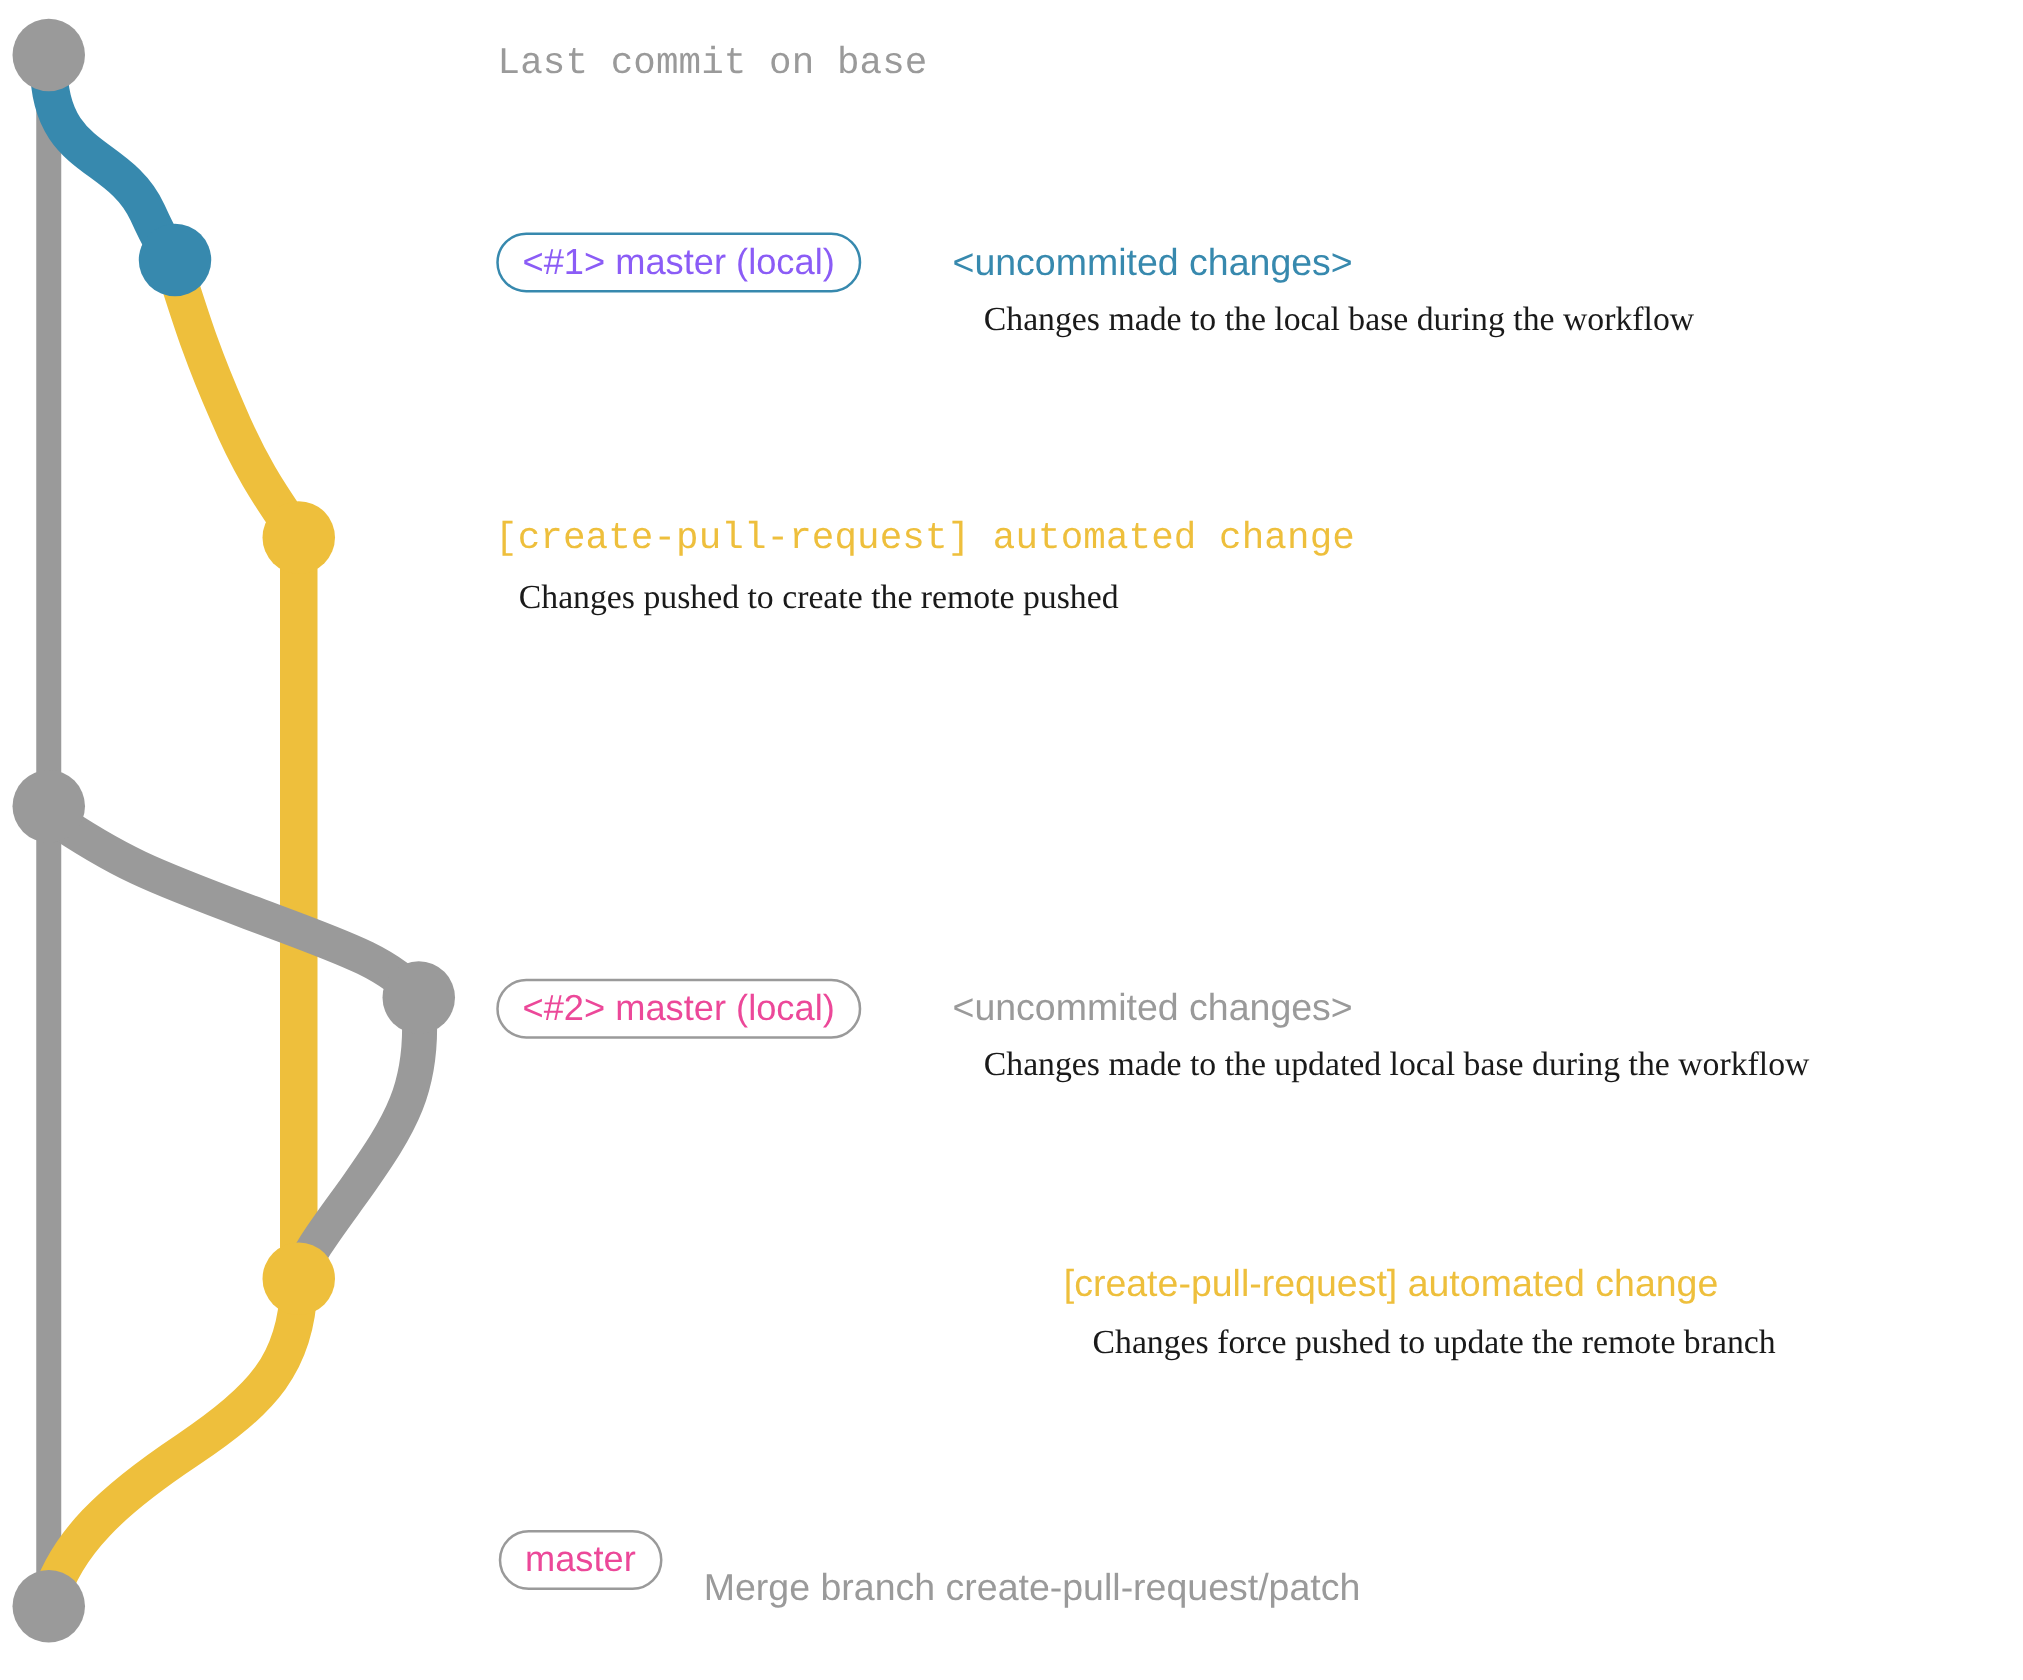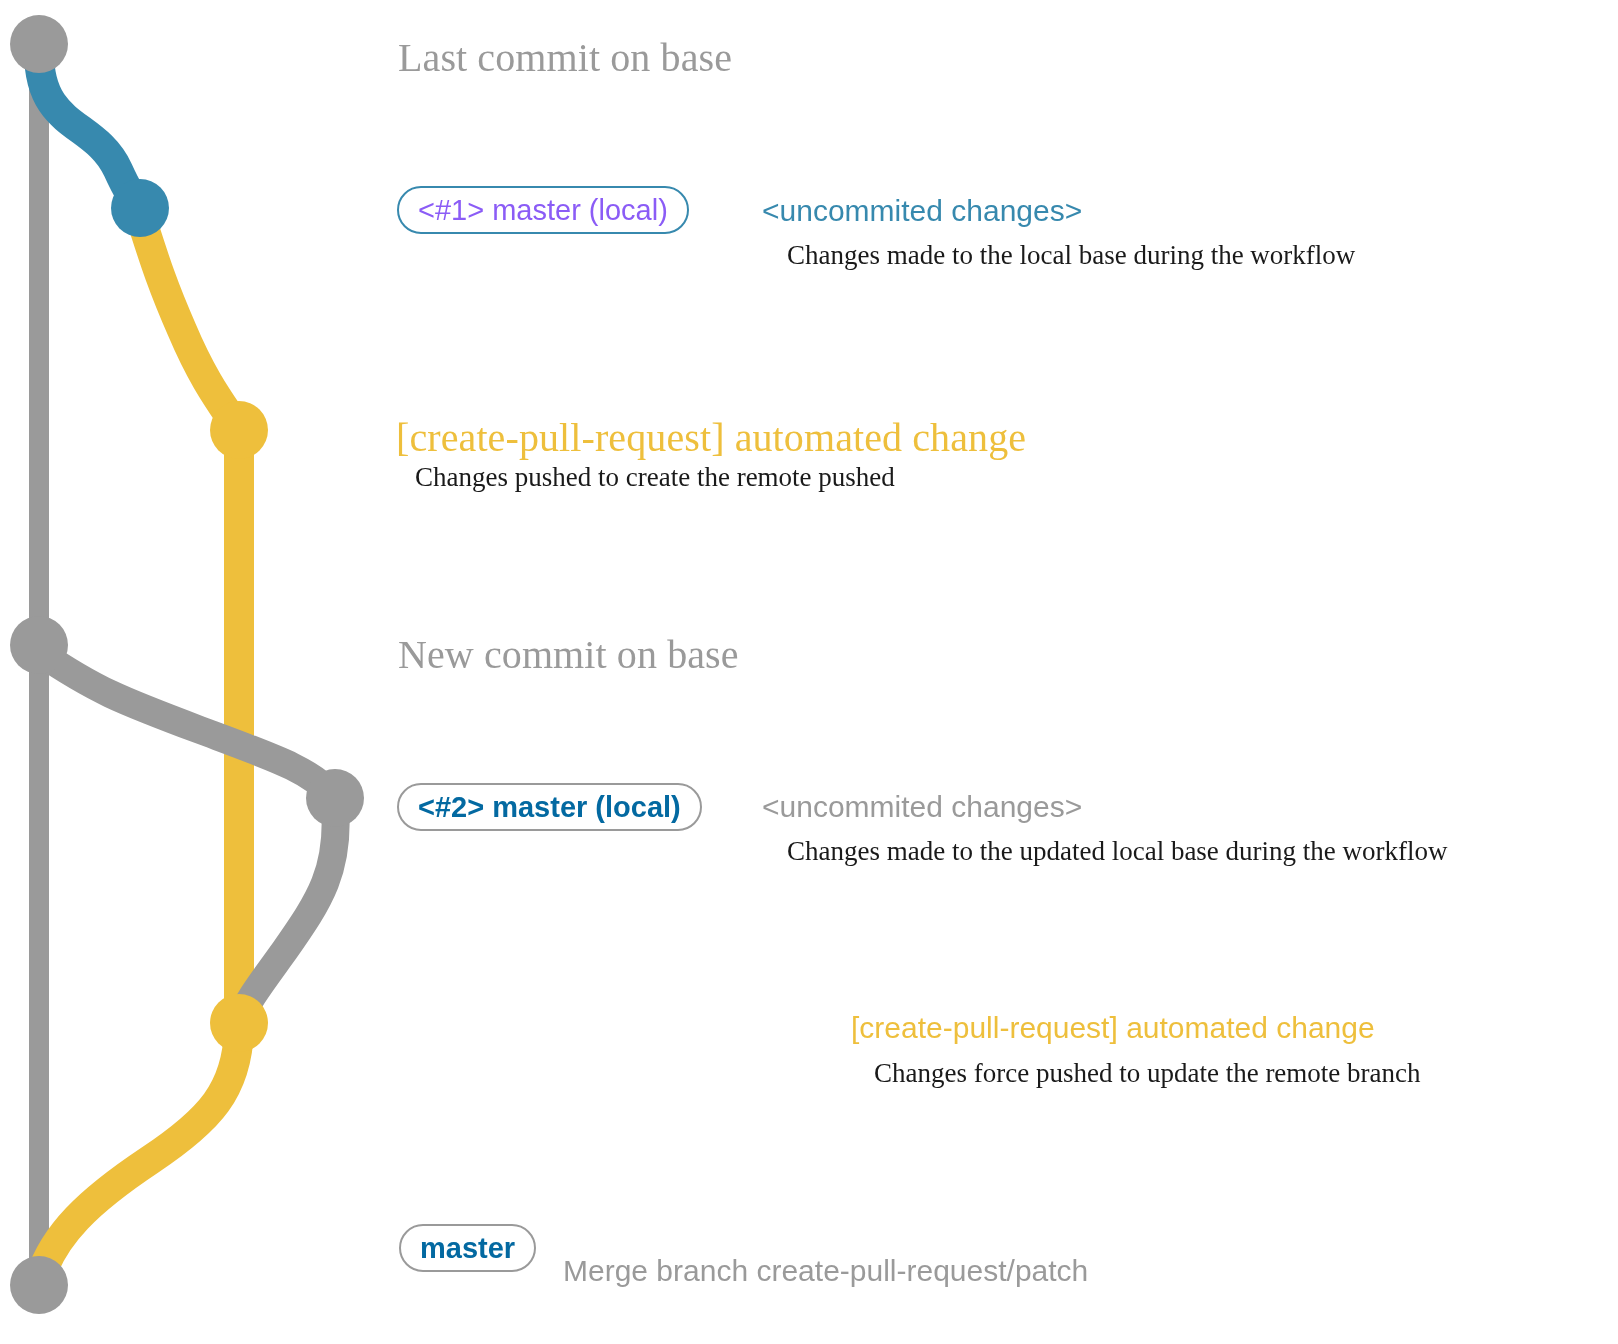--- a/index.html
+++ b/index.html
@@ -22,22 +22,22 @@
   #graph {
     position: absolute;
     left: 0;
     top: 0;
     width: 400px;
     height: 1344px;
   }
   .headline {
     position: absolute;
     white-space: nowrap;
-    font-family: Liberation Serif, serif;
-    font-size: 40px;
+    font-family: Liberation Mono, monospace;
+    font-size: 30px;
     font-weight: 400;
     letter-spacing: 0.1px;
   }
   .headline.gray   { color: #9a9a9a; }
   .headline.yellow { color: #eebf3c; }
 
   .badge {
     position: absolute;
     display: inline-flex;
     align-items: center;
@@ -49,21 +49,21 @@
     border: 2px solid #9a9a9a;
     font-family: "Liberation Sans", sans-serif;
     font-size: 29px;
     font-weight: 400;
     color: #9a9a9a;
     white-space: nowrap;
     background: transparent;
   }
   .badge.blue   { border-color: #3789ae; color: #8b5cf6; }
   .badge.yellow { border-color: #eebf3c; color: #eebf3c; }
-  .badge.gray   { border-color: #9a9a9a; color: #0369a1; font-weight: bold; }
+  .badge.gray   { border-color: #9a9a9a; color: #ec4899; }
 
   .subject {
     position: absolute;
     white-space: nowrap;
     font-family: "Liberation Sans", sans-serif;
     font-size: 30px;
     font-weight: 400;
   }
   .subject.blue   { color: #3789ae; }
   .subject.gray   { color: #9a9a9a; }
@@ -110,21 +110,20 @@
 
   <div class="headline gray" style="left:398px; top:34px;">Last commit on base</div>
 
   <div class="badge blue" style="left:397px; top:186px;">&lt;#1&gt; master (local)</div>
   <div class="subject blue" style="left:762px; top:194px;">&lt;uncommited changes&gt;</div>
   <div class="note" style="left:787px; top:240px;">Changes made to the local base during the workflow</div>
 
   <div class="headline yellow" style="left:396px; top:414px;">[create-pull-request] automated change</div>
   <div class="note" style="left:415px; top:462px;">Changes pushed to create the remote pushed</div>
 
-  <div class="headline gray" style="left:398px; top:631px;">New commit on base</div>
 
   <div class="badge gray" style="left:397px; top:783px;">&lt;#2&gt; master (local)</div>
   <div class="subject gray" style="left:762px; top:790px;">&lt;uncommited changes&gt;</div>
   <div class="note" style="left:787px; top:836px;">Changes made to the updated local base during the workflow</div>
 
   <div class="subject yellow" style="left:851px; top:1011px;">[create-pull-request] automated change</div>
   <div class="note" style="left:874px; top:1058px;">Changes force pushed to update the remote branch</div>
 
   <div class="badge gray" style="left:399px; top:1224px;">master</div>
   <div class="subject gray" style="left:563px; top:1254px;">Merge branch create-pull-request/patch</div>

